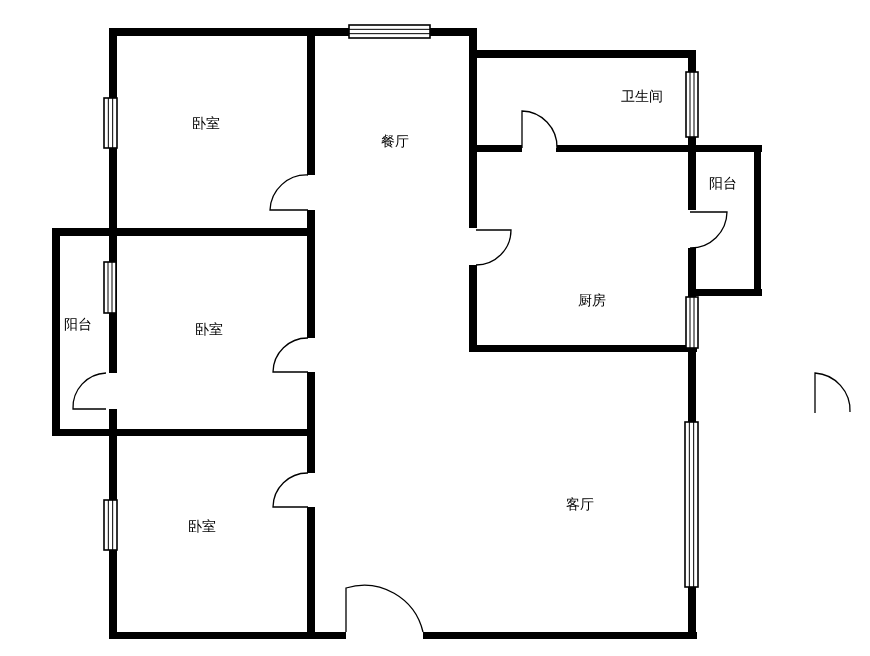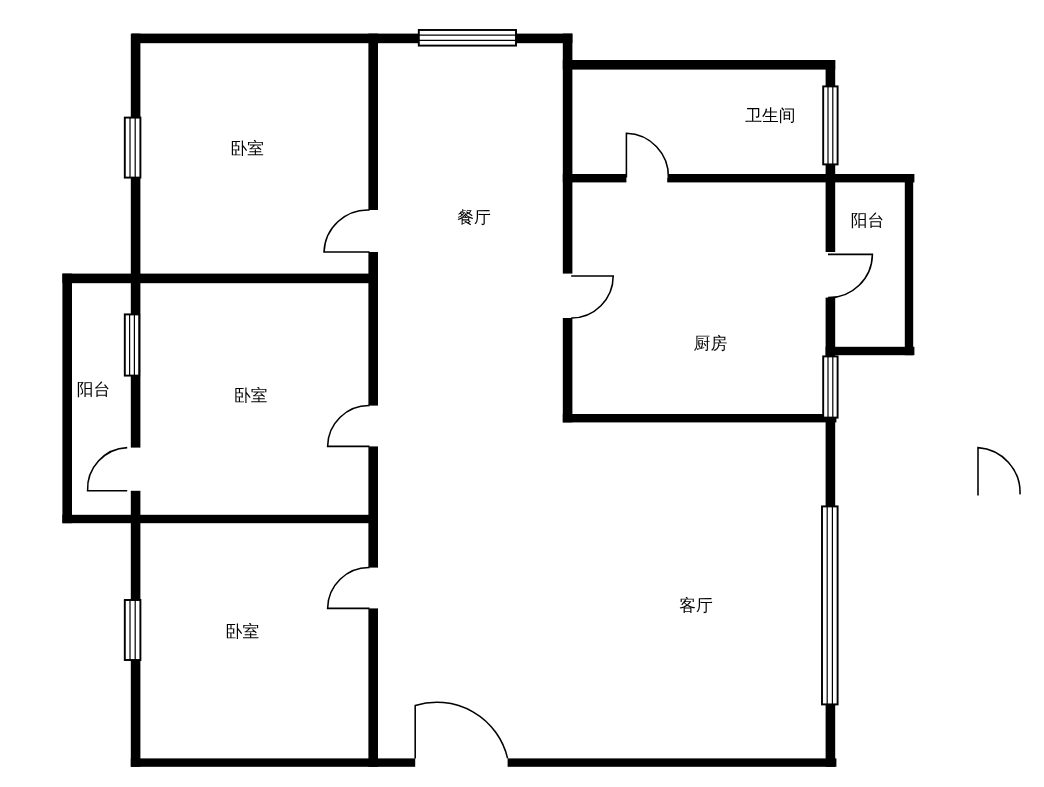--- a/index.html
+++ b/index.html
@@ -76,21 +76,21 @@
       <line x1="112.66666666666667" y1="98" x2="112.66666666666667" y2="148" stroke="#000000" stroke-width="1"></line>
       <rect x="104" y="262" width="12" height="51" fill="#ffffff" stroke="#000000" stroke-width="1.6"></rect>
       <line x1="108" y1="262" x2="108" y2="313" stroke="#000000" stroke-width="1"></line>
       <line x1="112" y1="262" x2="112" y2="313" stroke="#000000" stroke-width="1"></line>
       <rect x="104" y="500" width="13" height="50" fill="#ffffff" stroke="#000000" stroke-width="1.6"></rect>
       <line x1="108.33333333333333" y1="500" x2="108.33333333333333" y2="550" stroke="#000000" stroke-width="1"></line>
       <line x1="112.66666666666667" y1="500" x2="112.66666666666667" y2="550" stroke="#000000" stroke-width="1"></line>
     </svg>
 
   <span class="room-label" style="left: 206px; top: 124px;">卧室</span>
-  <span class="room-label" style="left: 395px; top: 142px; margin-top: 40px;">餐厅</span>
+  <span class="room-label" style="left: 395px; top: 142px;">餐厅</span>
   <span class="room-label" style="left: 602px; top: 97px; margin-left: 40px;">卫生间</span>
   <span class="room-label" style="left: 723px; top: 184px;">阳台</span>
-  <span class="room-label" style="left: 592px; top: 287px;">厨房</span>
+  <span class="room-label" style="left: 592px; top: 301px;">厨房</span>
   <span class="room-label" style="left: 78px; top: 325px;">阳台</span>
   <span class="room-label" style="left: 209px; top: 330px;">卧室</span>
   <span class="room-label" style="left: 202px; top: 527px;">卧室</span>
   <span class="room-label" style="left: 580px; top: 505px; font-family: Liberation Mono, monospace;">客厅</span>
 </div>
 
 </body></html>

